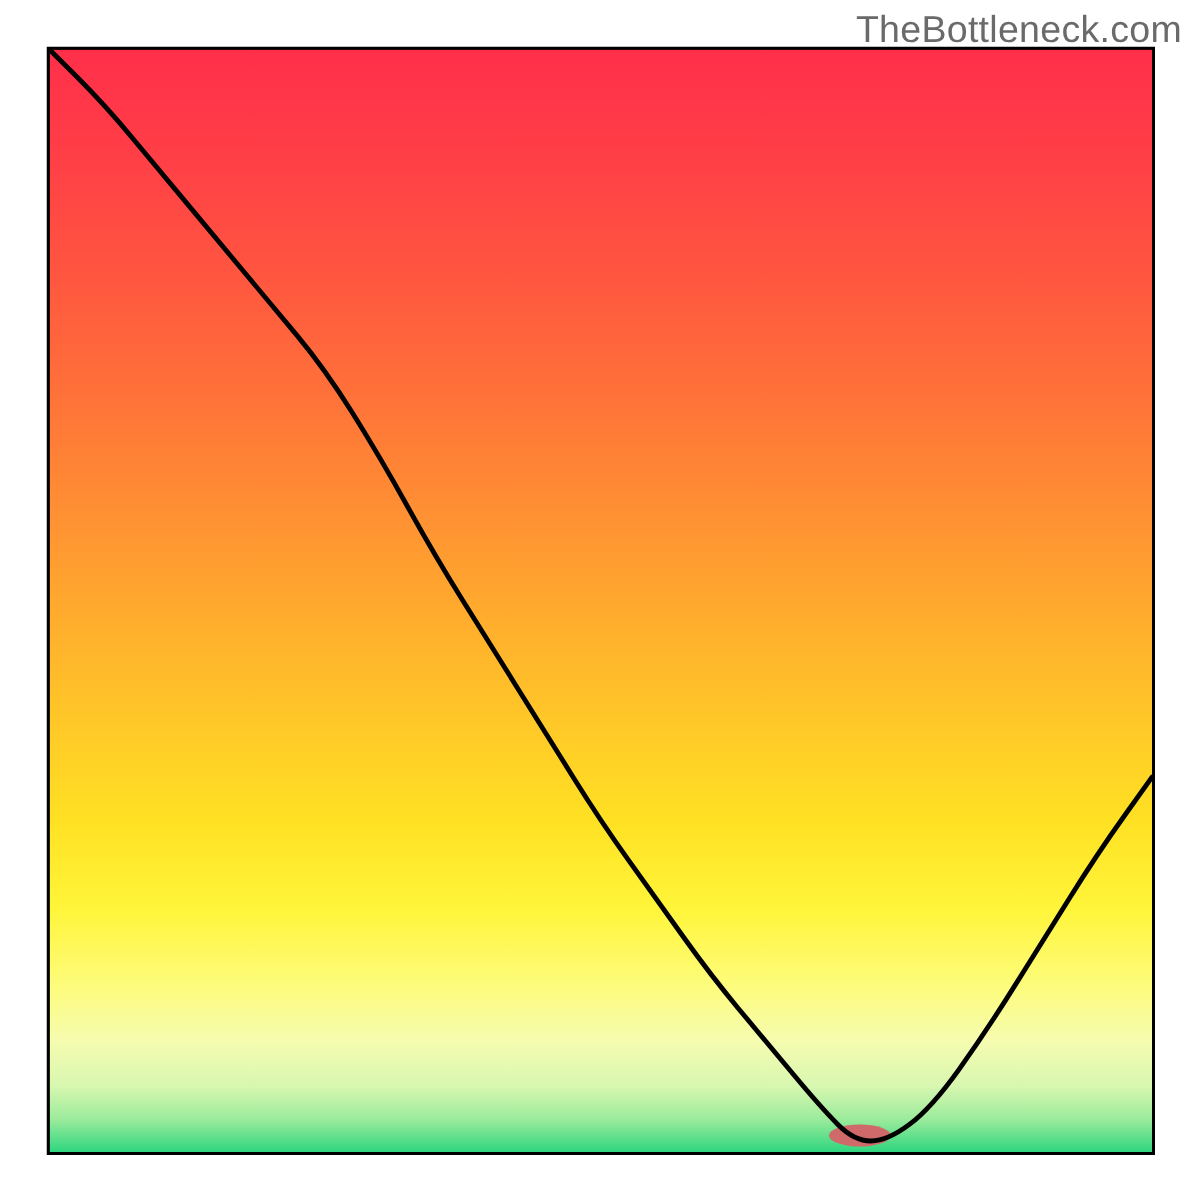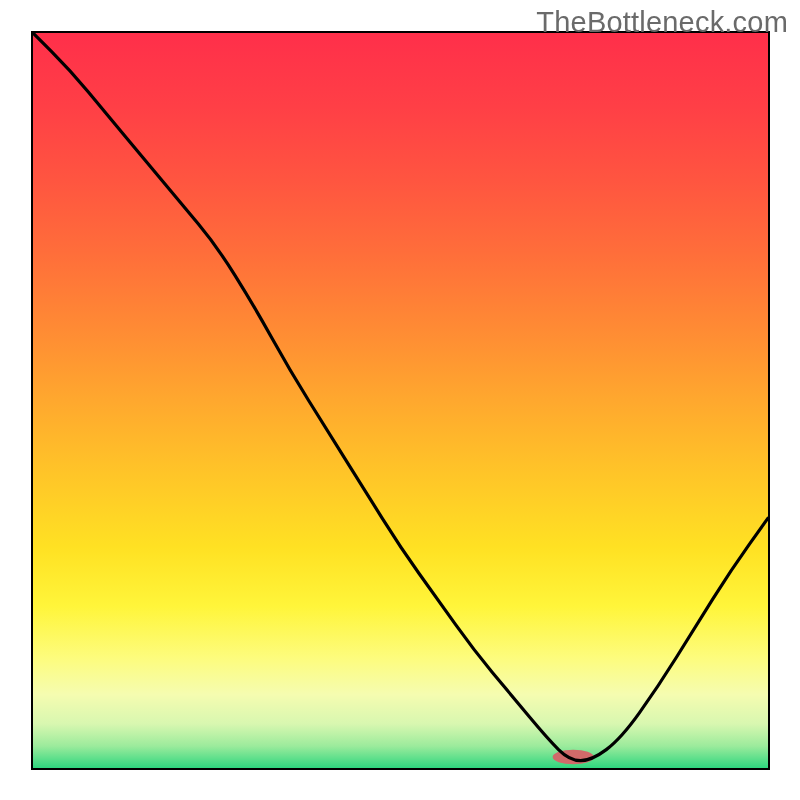--- a/index.html
+++ b/index.html
@@ -13,21 +13,21 @@
   }
   .chart-container {
     position: relative;
     width: 800px;
     height: 800px;
   }
   .watermark {
     position: absolute;
     top: 6px;
     right: 12px;
-    font-size: 29px;
+    font-size: 25px;
     font-weight: 500;
     color: #6a6a6a;
     letter-spacing: 0.2px;
     z-index: 10;
     user-select: none;
   }
   .plot-frame {
     position: absolute;
     box-sizing: border-box;
   }

